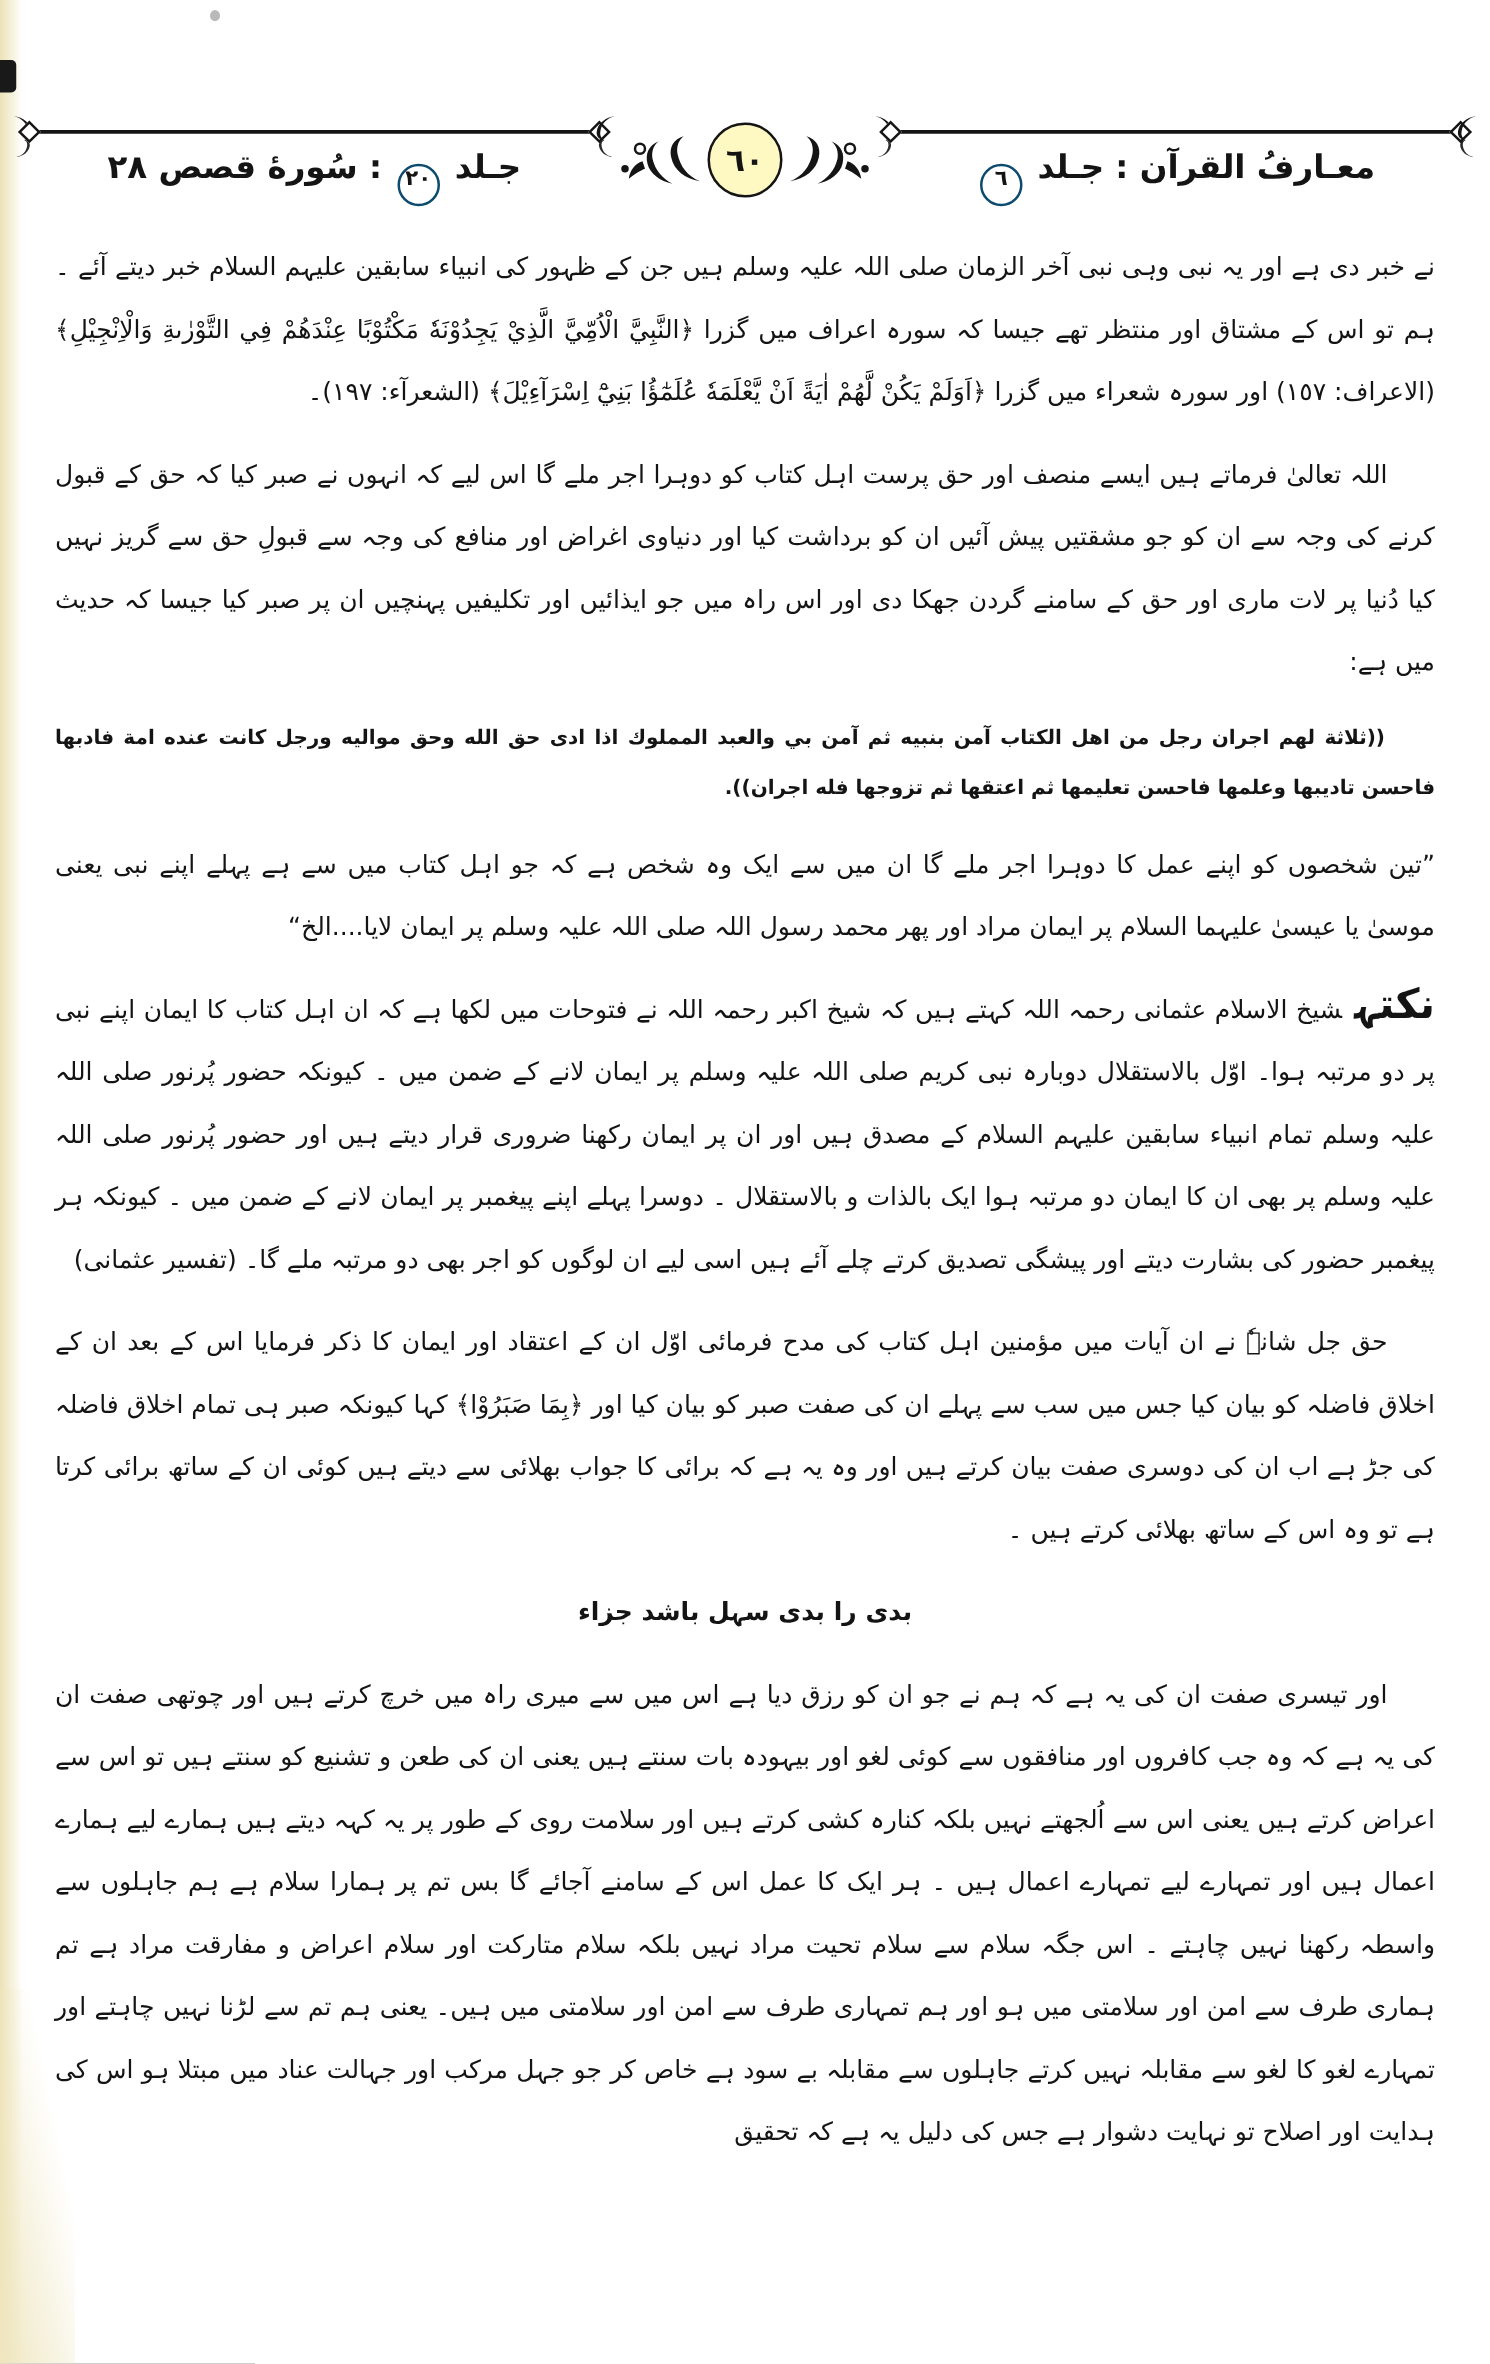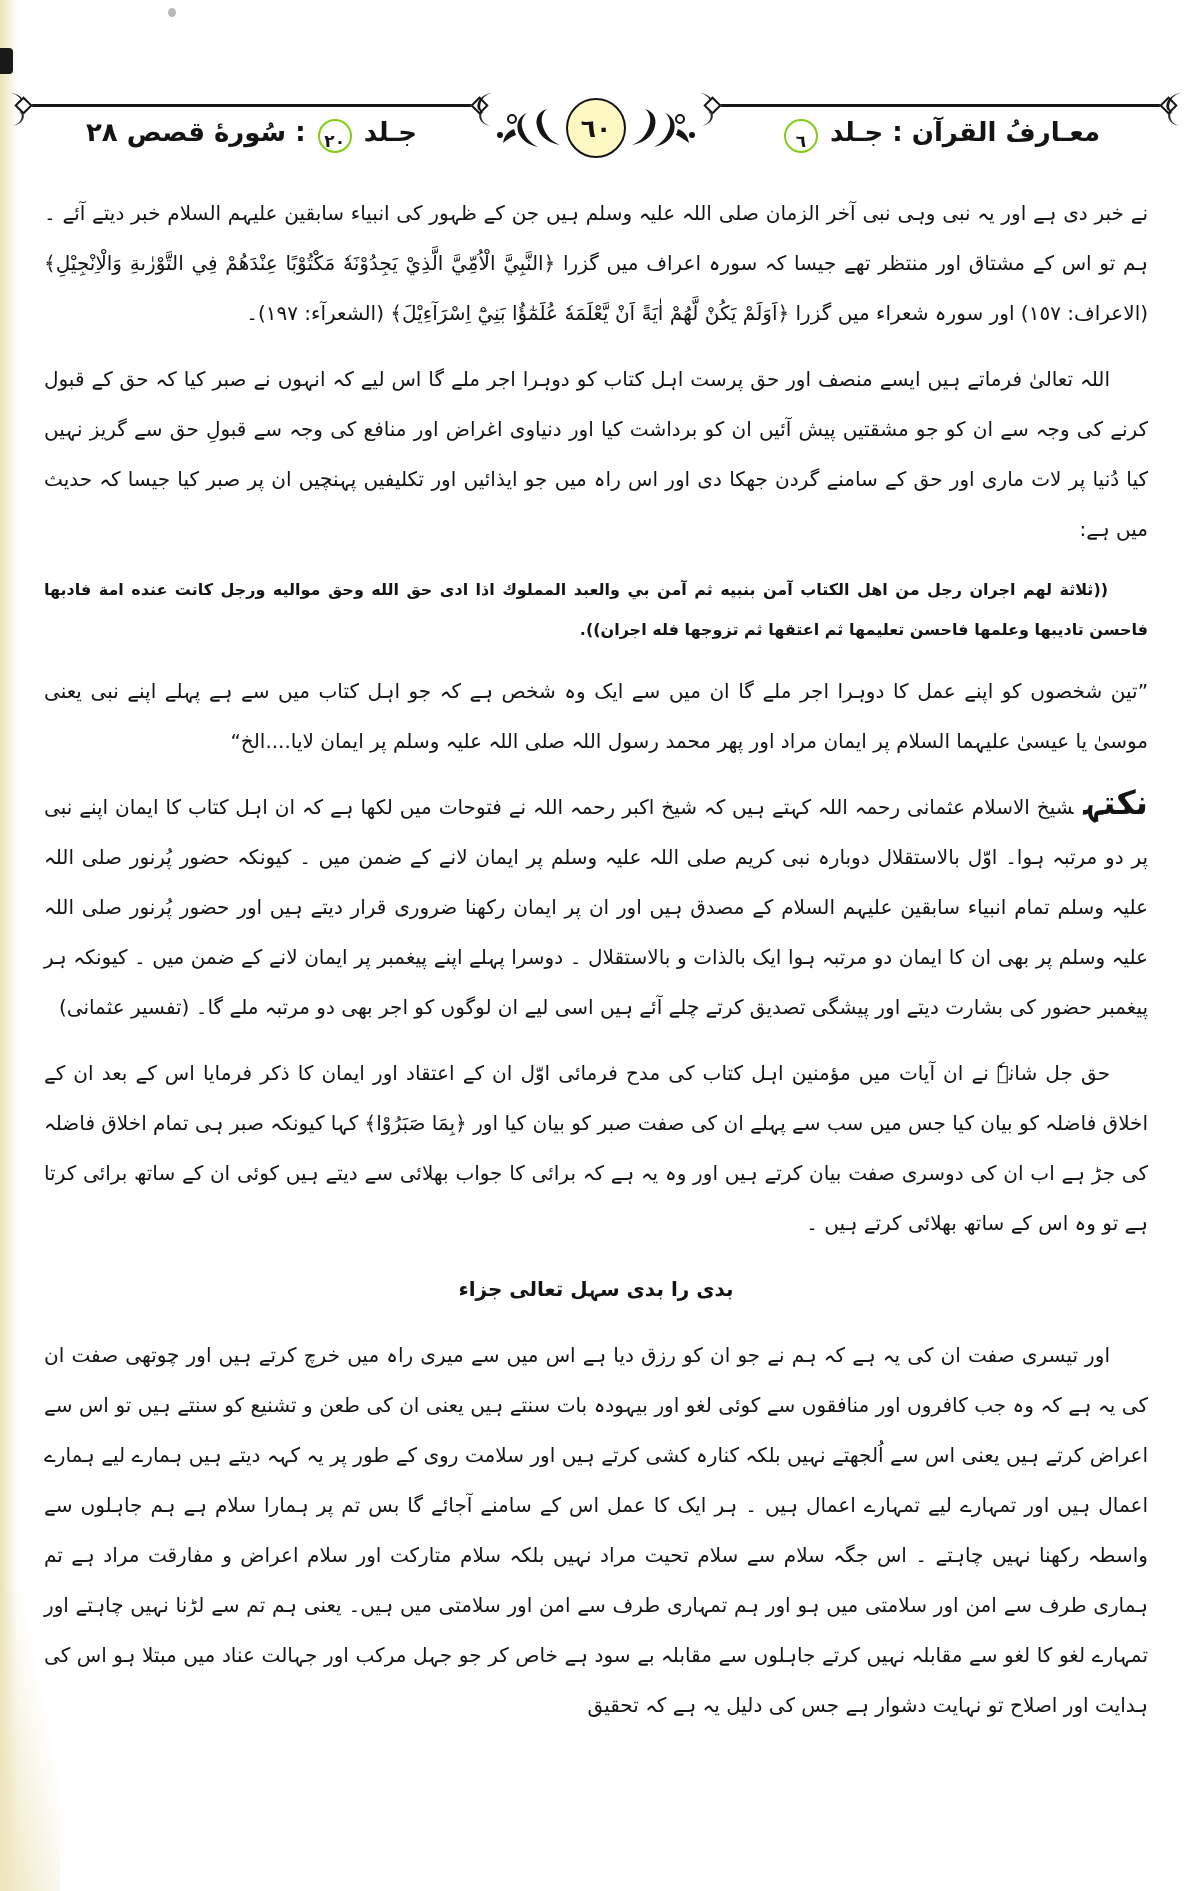--- a/index.html
+++ b/index.html
@@ -32,23 +32,23 @@
     padding-top:8px;text-align:center;height:52px;box-sizing:border-box;
   }
   .cartouche::before,.cartouche::after{
     content:"";position:absolute;top:-8px;width:9px;height:9px;
     border:2px solid #151515;background:#fff;transform:rotate(45deg);
   }
   .cartouche::before{right:-5px;}
   .cartouche::after{left:-5px;}
   .cartouche-text{font-size:26px;font-weight:bold;white-space:nowrap;letter-spacing:.5px;}
   .circle-num{
-    display:inline-flex;align-items:flex-end;justify-content:center;
-    width:30px;height:30px;border:2px solid #84cc16;border-radius:50%;
-    font-size:17px;font-weight:bold;vertical-align:-6px;margin:4px 3px;
+    display:inline-flex;align-items:flex-start;justify-content:center;
+    width:30px;height:30px;border:2px solid #0c4a6e;border-radius:50%;
+    font-size:17px;font-weight:bold;vertical-align:-6px;margin:16px 3px;
   }
   .curl{position:absolute;top:-16px;width:22px;height:22px;}
   .curl.rt{right:-14px;}
   .curl.lt{left:-14px;transform:scaleX(-1);}
   .curl2{position:absolute;top:4px;width:16px;height:16px;opacity:.9;}
   .curl2.rt{right:-11px;transform:scaleY(-1);}
   .curl2.lt{left:-11px;transform:scale(-1,-1);}
 
   .medallion{
     width:218px;display:flex;align-items:center;justify-content:center;
@@ -173,19 +173,19 @@
 
     <p class="quote-trans">”تین شخصوں کو اپنے عمل کا دوہرا اجر ملے گا ان میں سے ایک وہ شخص ہے کہ جو اہل کتاب میں سے ہے پہلے اپنے نبی یعنی موسیٰ یا عیسیٰ علیہما السلام پر ایمان مراد اور پھر محمد رسول اللہ صلی اللہ علیہ وسلم پر ایمان لایا....الخ“</p>
 
     <p>
       <span class="note-word">نکتہ</span><span>شیخ الاسلام عثمانی رحمہ اللہ کہتے ہیں کہ شیخ اکبر رحمہ اللہ نے فتوحات میں لکھا ہے کہ ان اہل کتاب کا ایمان اپنے نبی پر دو مرتبہ ہوا۔ اوّل بالاستقلال دوبارہ نبی کریم صلی اللہ علیہ وسلم پر ایمان لانے کے ضمن میں ۔ کیونکہ حضور پُرنور صلی اللہ علیہ وسلم تمام انبیاء سابقین علیہم السلام کے مصدق ہیں اور ان پر ایمان رکھنا ضروری قرار دیتے ہیں اور حضور پُرنور صلی اللہ علیہ وسلم پر بھی ان کا ایمان دو مرتبہ ہوا ایک بالذات و بالاستقلال ۔ دوسرا پہلے اپنے پیغمبر پر ایمان لانے کے ضمن میں ۔ کیونکہ ہر پیغمبر حضور کی بشارت دیتے اور پیشگی تصدیق کرتے چلے آئے ہیں اسی لیے ان لوگوں کو اجر بھی دو مرتبہ ملے گا۔ (تفسیر عثمانی)</span>
     </p>
 
     <p class="indent">حق جل شانہٗ نے ان آیات میں مؤمنین اہل کتاب کی مدح فرمائی اوّل ان کے اعتقاد اور ایمان کا ذکر فرمایا اس کے بعد ان کے اخلاق فاضلہ کو بیان کیا جس میں سب سے پہلے ان کی صفت صبر کو بیان کیا اور ﴿بِمَا صَبَرُوْا﴾ کہا کیونکہ صبر ہی تمام اخلاق فاضلہ کی جڑ ہے اب ان کی دوسری صفت بیان کرتے ہیں اور وہ یہ ہے کہ برائی کا جواب بھلائی سے دیتے ہیں کوئی ان کے ساتھ برائی کرتا ہے تو وہ اس کے ساتھ بھلائی کرتے ہیں ۔</p>
 
     <div class="couplet">
-      <span>بدی را بدی سہل تعالی جزاء</span>
+      <span>بدی را بدی سہل باشد جزاء</span>
     </div>
 
     <p class="indent">اور تیسری صفت ان کی یہ ہے کہ ہم نے جو ان کو رزق دیا ہے اس میں سے میری راہ میں خرچ کرتے ہیں اور چوتھی صفت ان کی یہ ہے کہ وہ جب کافروں اور منافقوں سے کوئی لغو اور بیہودہ بات سنتے ہیں یعنی ان کی طعن و تشنیع کو سنتے ہیں تو اس سے اعراض کرتے ہیں یعنی اس سے اُلجھتے نہیں بلکہ کنارہ کشی کرتے ہیں اور سلامت روی کے طور پر یہ کہہ دیتے ہیں ہمارے لیے ہمارے اعمال ہیں اور تمہارے لیے تمہارے اعمال ہیں ۔ ہر ایک کا عمل اس کے سامنے آجائے گا بس تم پر ہمارا سلام ہے ہم جاہلوں سے واسطہ رکھنا نہیں چاہتے ۔ اس جگہ سلام سے سلام تحیت مراد نہیں بلکہ سلام متارکت اور سلام اعراض و مفارقت مراد ہے تم ہماری طرف سے امن اور سلامتی میں ہو اور ہم تمہاری طرف سے امن اور سلامتی میں ہیں۔ یعنی ہم تم سے لڑنا نہیں چاہتے اور تمہارے لغو کا لغو سے مقابلہ نہیں کرتے جاہلوں سے مقابلہ بے سود ہے خاص کر جو جہل مرکب اور جہالت عناد میں مبتلا ہو اس کی ہدایت اور اصلاح تو نہایت دشوار ہے جس کی دلیل یہ ہے کہ تحقیق</p>
 
   </div>
 </div>
 
 </body></html>

